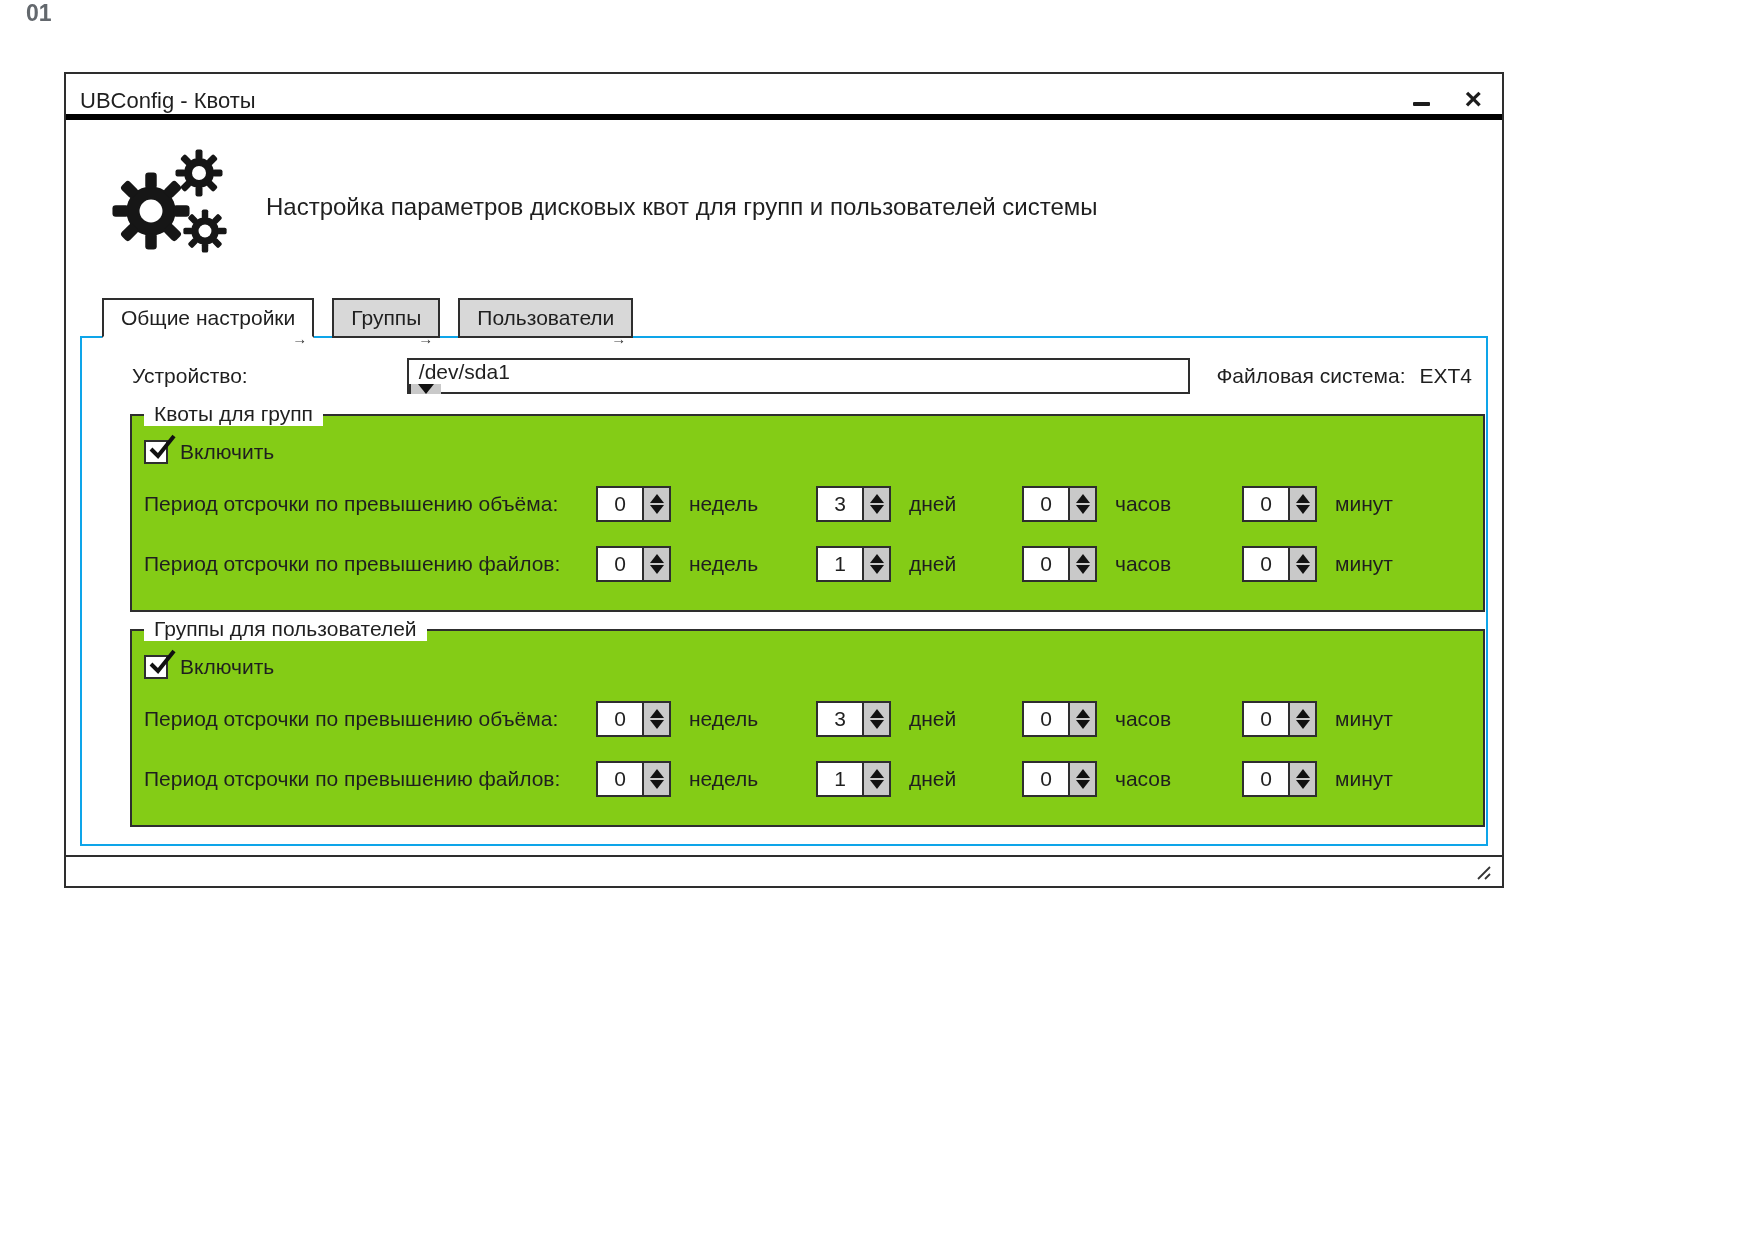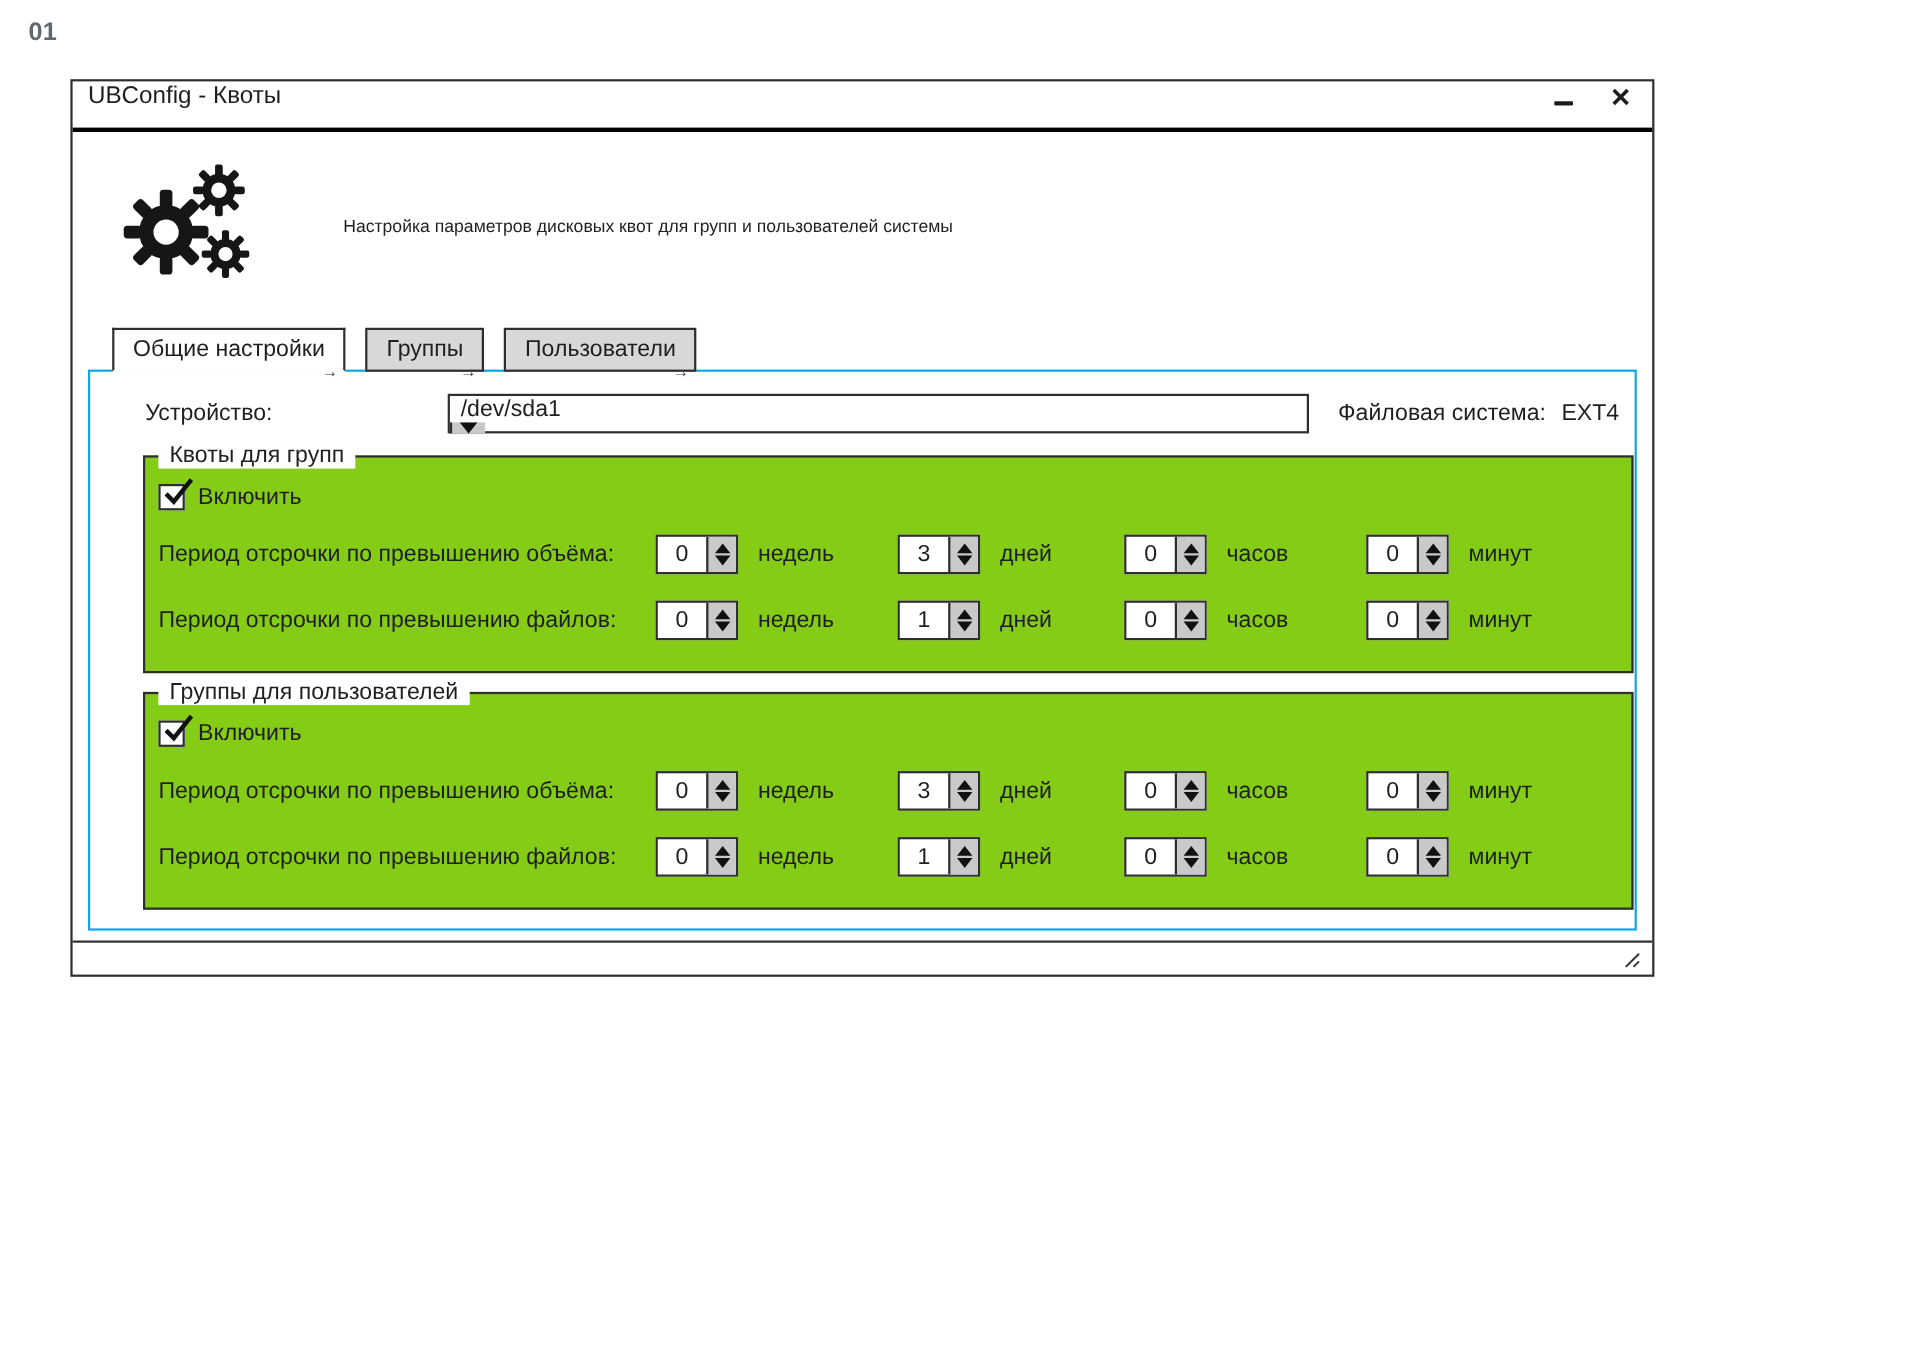--- a/index.html
+++ b/index.html
@@ -1,38 +1,38 @@
 <!DOCTYPE html>
 <html><head>
 <meta charset="utf-8">
 <style>
   * { margin:0; padding:0; box-sizing:border-box; }
   html,body { width:1753px; height:1240px; background:#ffffff;
     font-family:"Liberation Sans","DejaVu Sans",sans-serif; color:#1f1f1f; }
   .canvas { position:relative; width:1753px; height:1240px; overflow:hidden; background:#fff; }
 
-  .page-label { position:absolute; left:26px; top:15px; font-size:23px; font-weight:700; color:#63686d; }
+  .page-label { position:absolute; left:26px; top:0; font-size:23px; font-weight:700; color:#63686d; }
 
   .window { position:absolute; left:64px; top:72px; width:1440px; height:816px;
     border:2px solid #2e2e2e; background:#fff; display:flex; flex-direction:column; }
 
-  .titlebar { flex:0 0 46px; border-bottom:4px solid #000000; display:flex; align-items:flex-start;
+  .titlebar { flex:0 0 46px; border-bottom:6px solid #000000; display:flex; align-items:flex-end;
     padding:0 20px 0 14px; font-size:22px; }
   .title { flex:1; }
   .win-btns { display:flex; align-items:center; gap:34px; }
   .min-btn { width:17px; height:4px; background:#1c1c1c; margin-top:10px; border-radius:1px; cursor:default; }
   .close-btn { font-size:30px; font-weight:600; line-height:1; color:#1c1c1c; cursor:default; }
 
   .app-header { flex:0 0 178px; display:flex; align-items:center; padding-left:44px; }
   .gears { position:relative; width:132px; height:122px; flex:0 0 132px; }
   .gear { position:absolute; }
   .gear-large  { left:0;    top:22px; width:82px; height:82px; }
   .gear-top    { left:64px; top:0;    width:50px; height:50px; }
   .gear-bottom { left:72px; top:60px; width:46px; height:46px; }
-  .app-desc { margin-left:70px; font-size:16px; padding-bottom:4px; }
+  .app-desc { margin-left:24px; font-size:24px; padding-bottom:4px; }
 
   .tabs { flex:0 0 40px; display:flex; margin-left:36px; margin-bottom:-2px; position:relative; z-index:3; }
   .tab { position:relative; height:40px; padding:0 17px; display:flex; align-items:center;
     font-size:21px; border:2px solid #2e2e2e; white-space:nowrap; cursor:default; }
   .tab + .tab { margin-left:-2px; }
   .tab.active   { background:#fff; border-bottom:2px solid #ffffff; z-index:4; }
   .tab.inactive { background:#d8d8d8; border-bottom:2px solid #2e2e2e; z-index:2;margin-left:18px; }
   .tab-arrow { position:absolute; right:5px; bottom:-10px; font-size:15px; line-height:1;
     color:#3a3a3a; z-index:6; }
 

